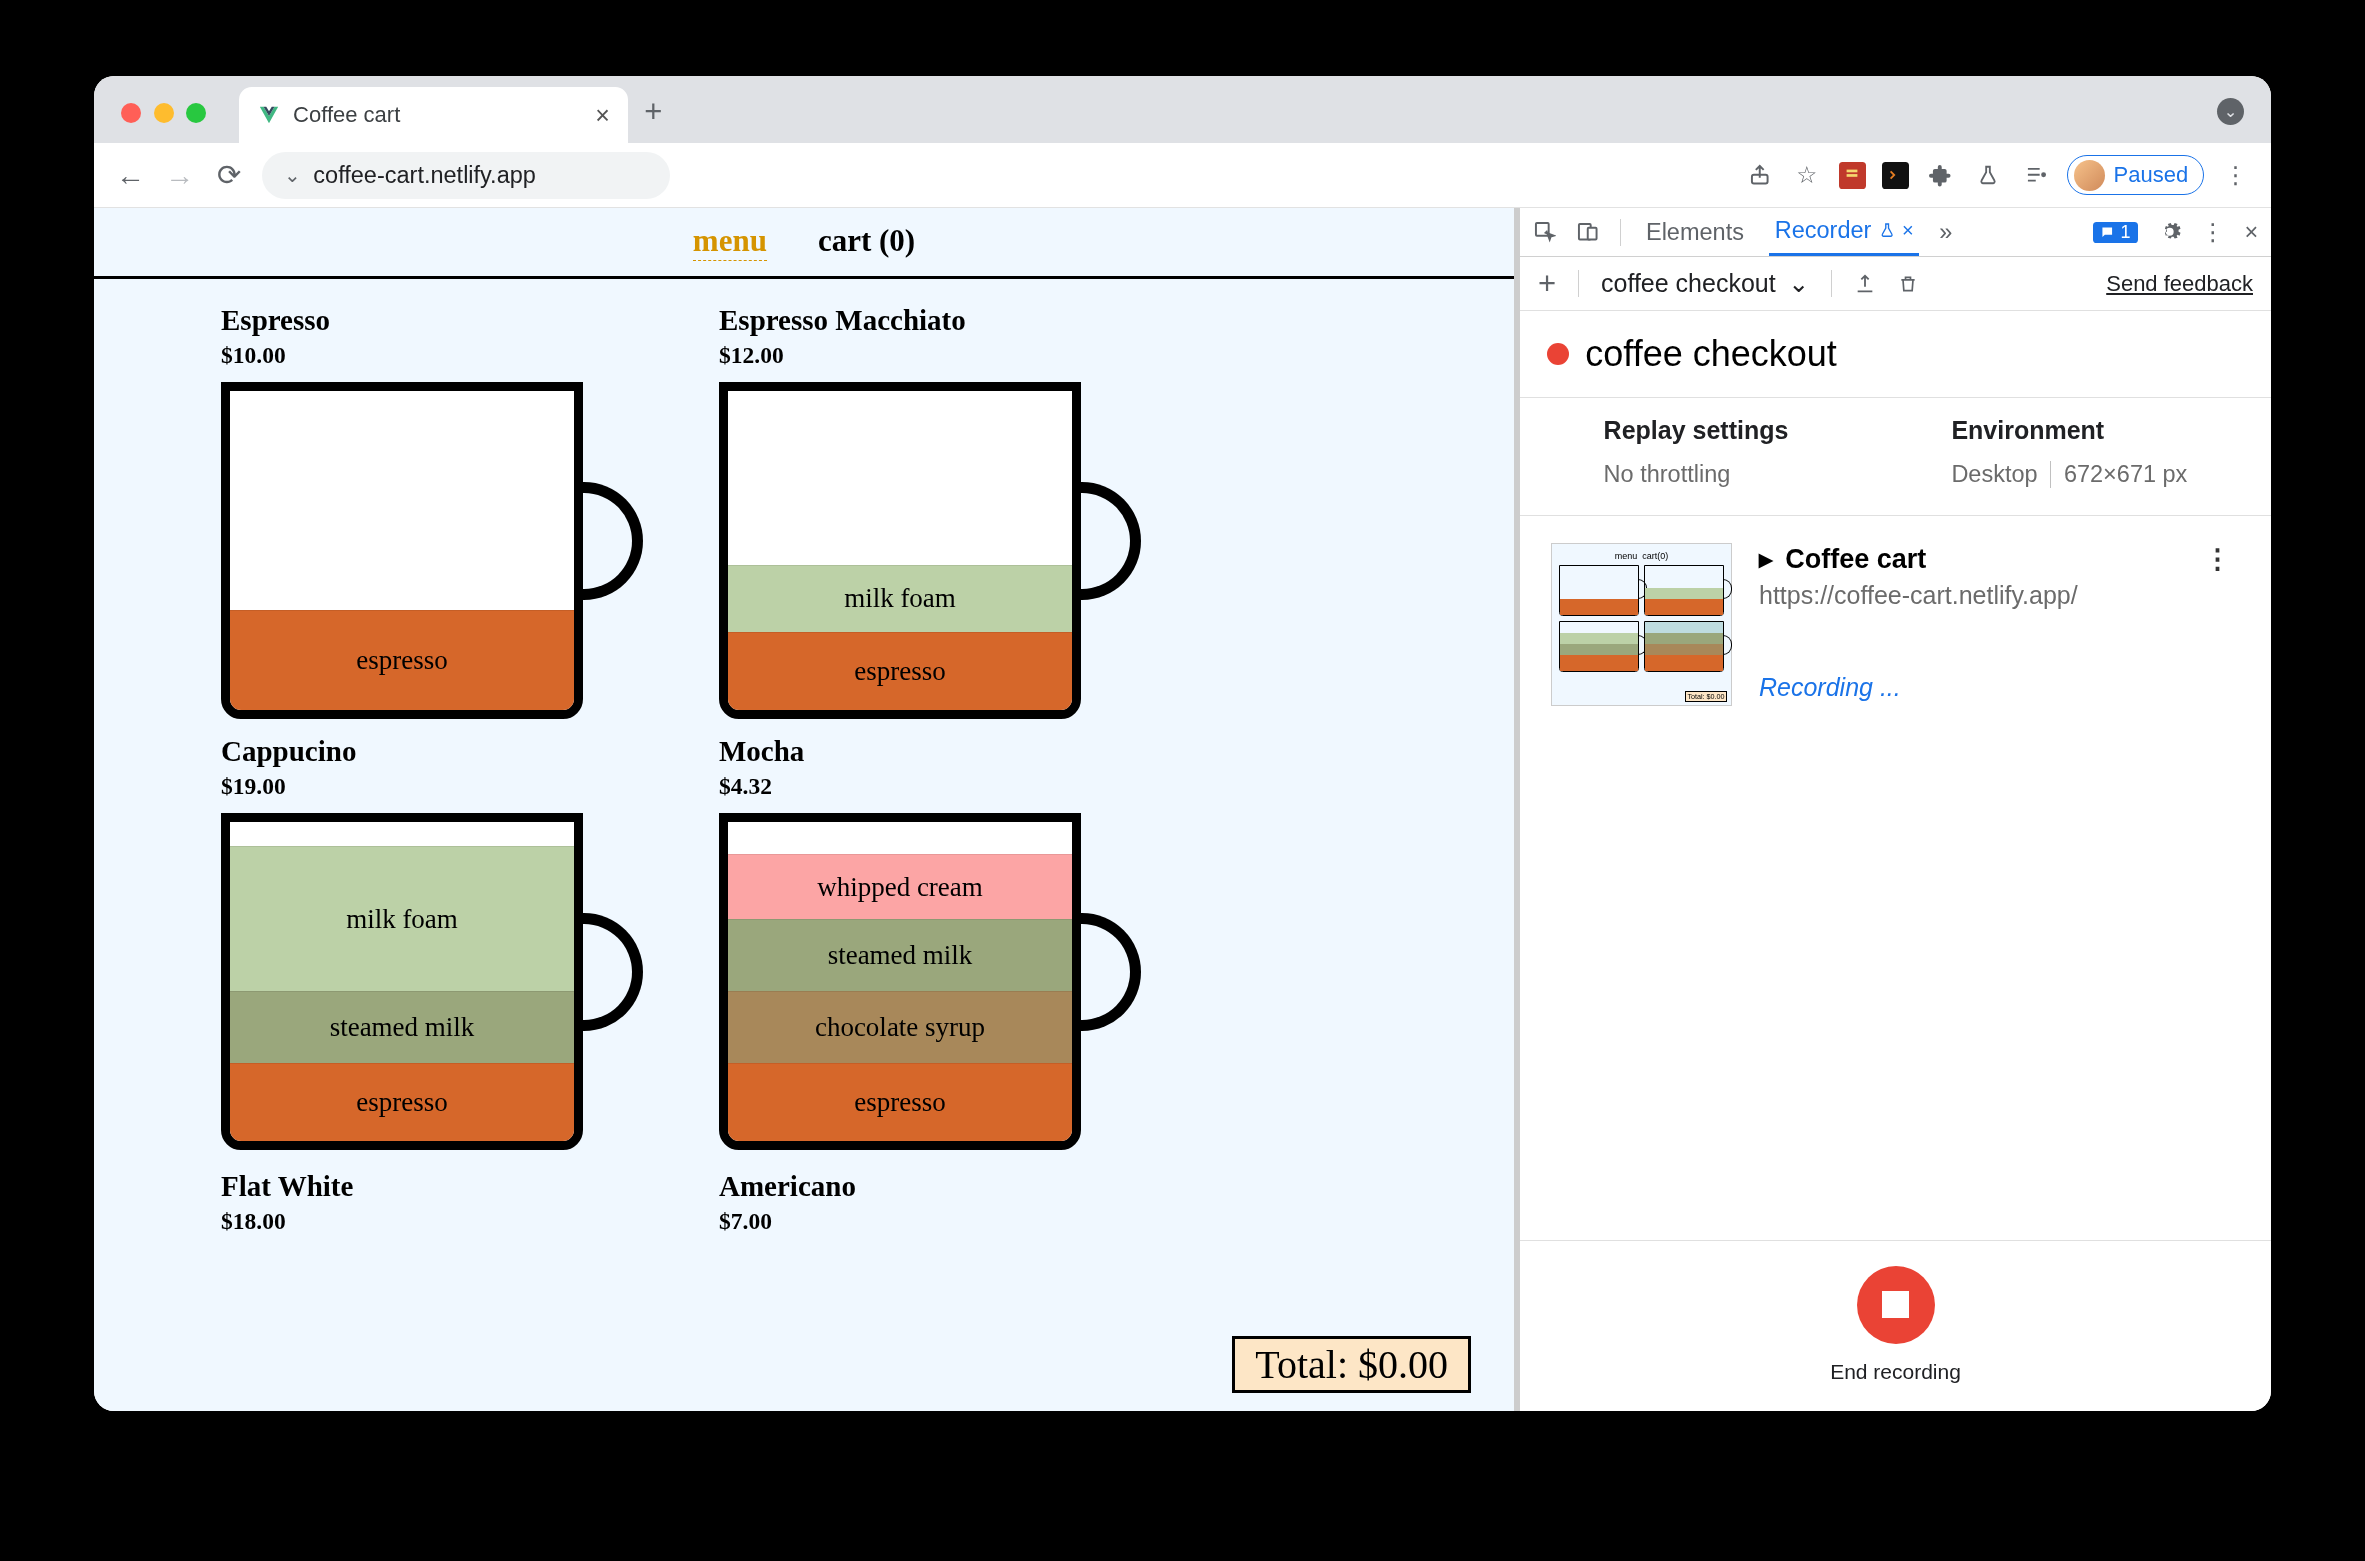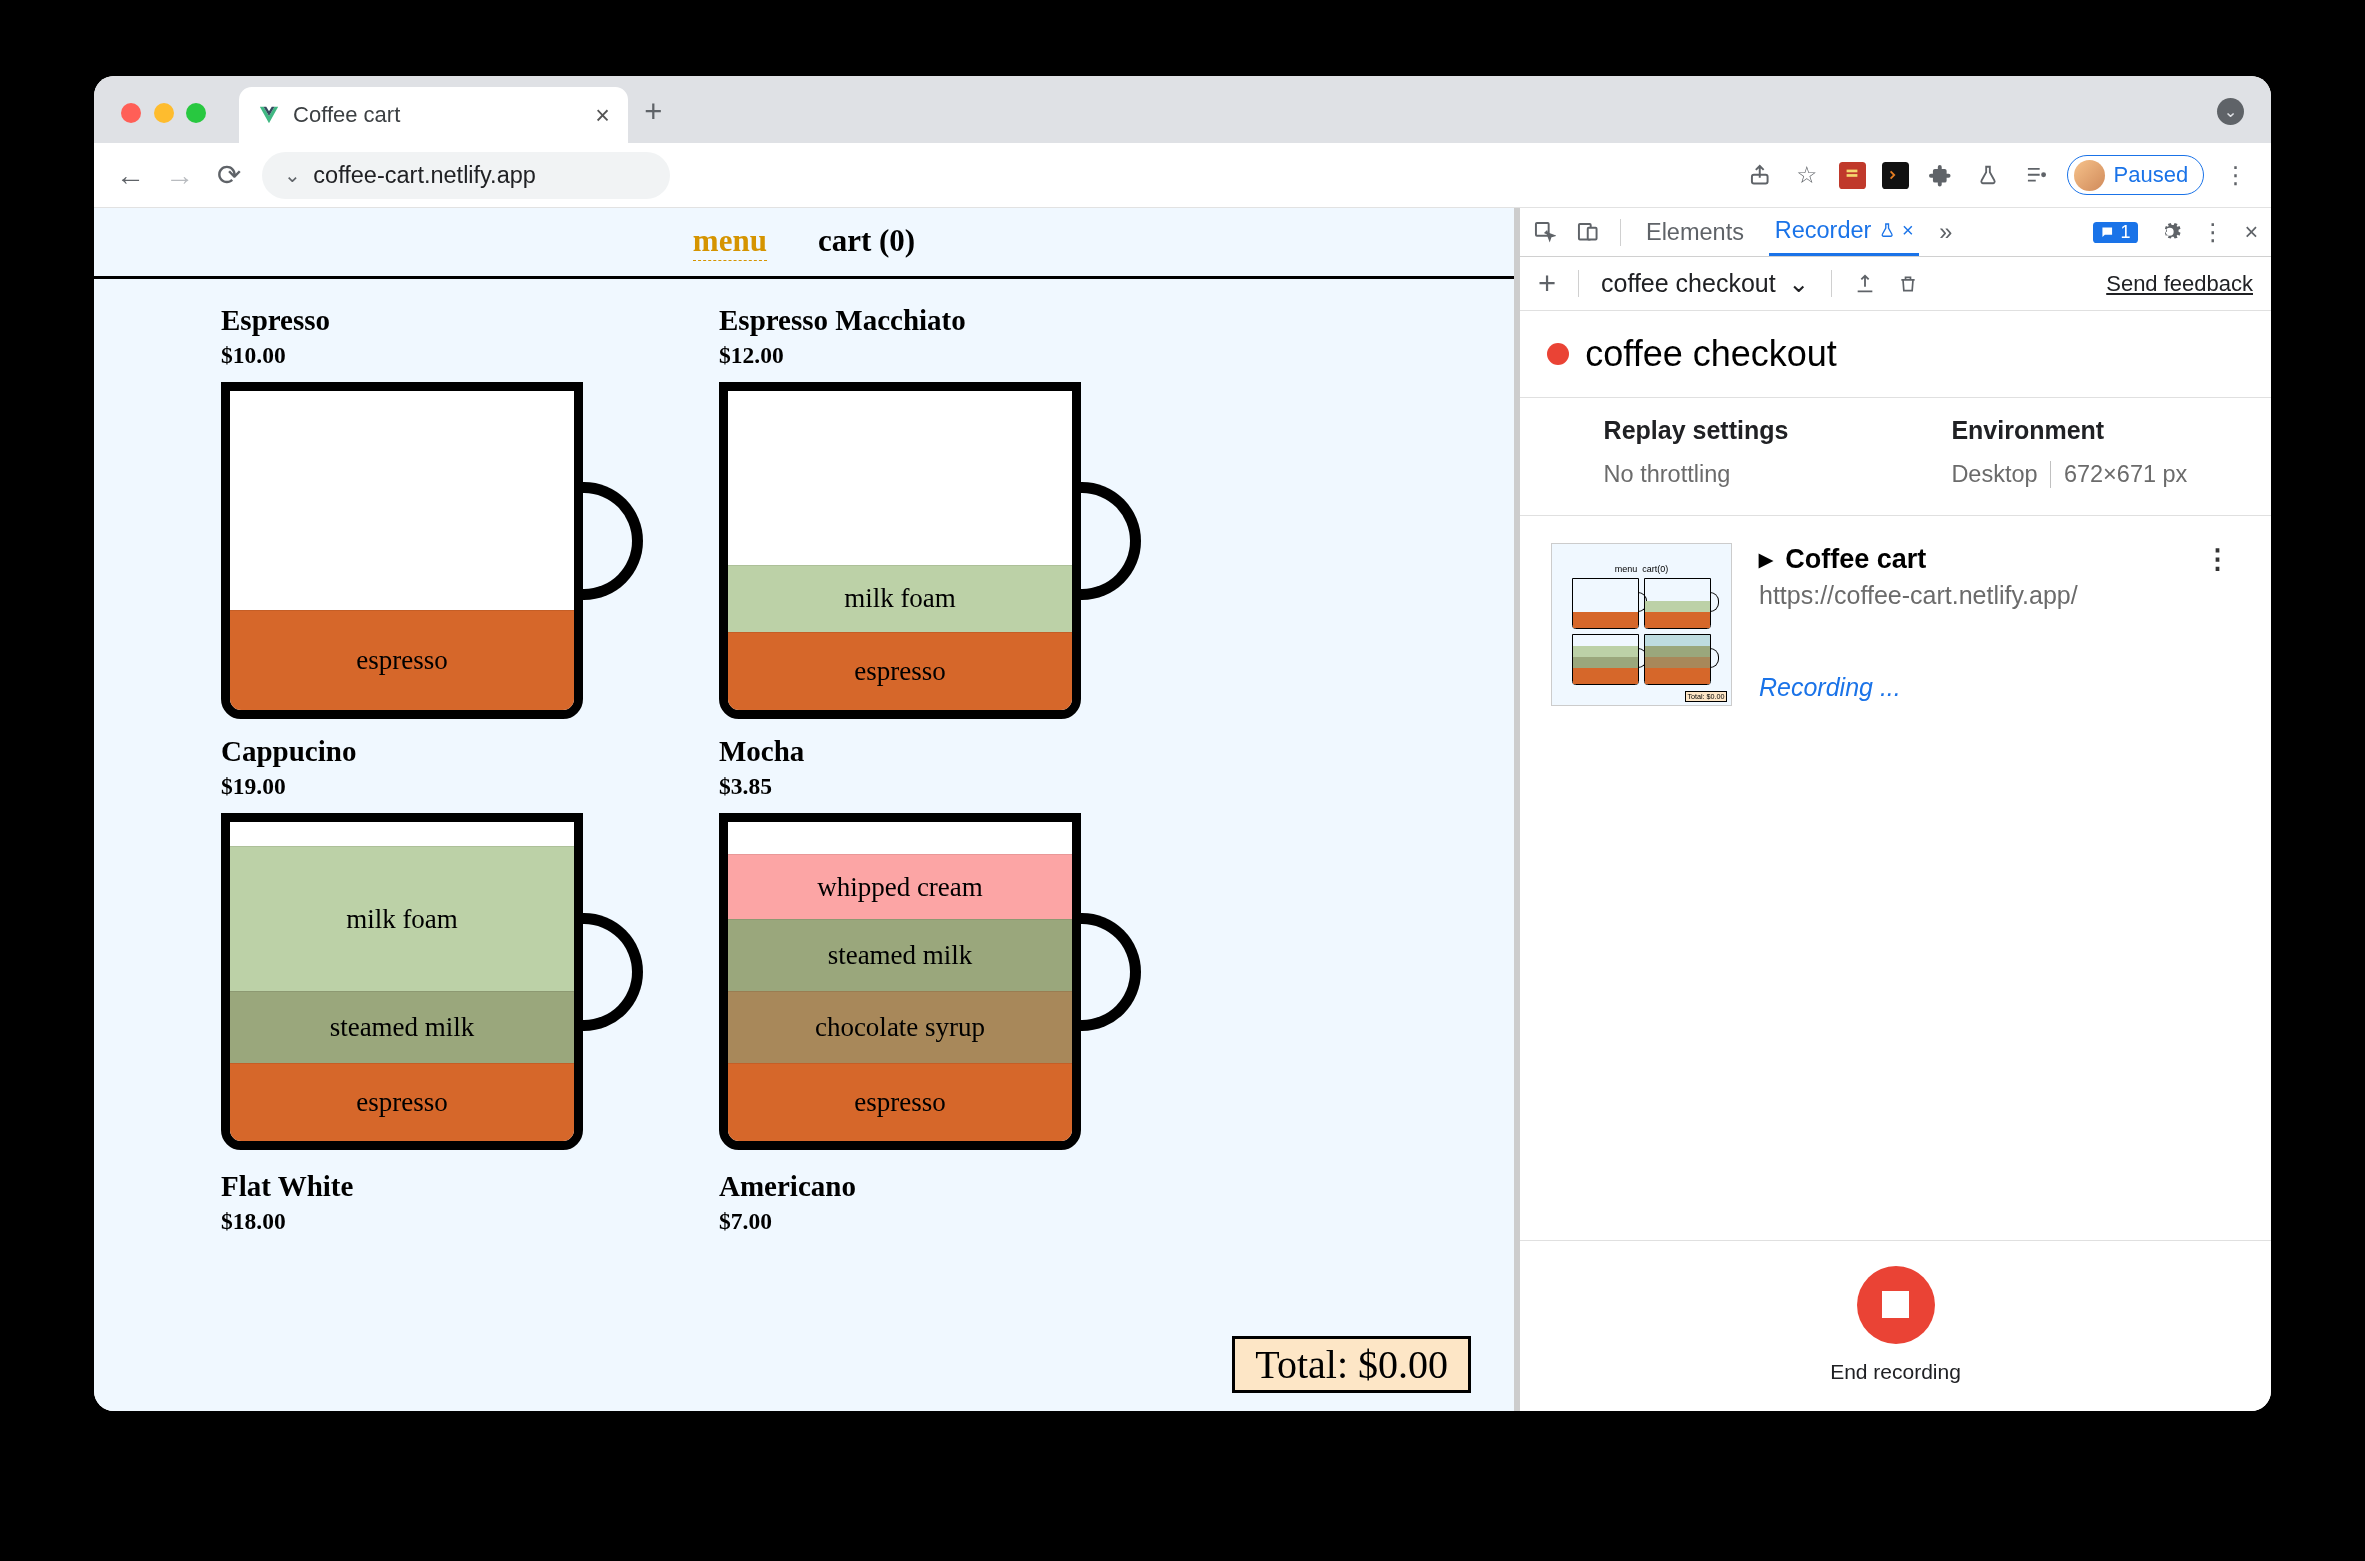--- a/index.html
+++ b/index.html
@@ -178,21 +178,21 @@
   .dt-settings h4 { font-weight:600; margin-bottom: 16.3px; color:#202124;}
   .dt-settings .val { color:#6b6b6b; font-size: 23.5px; }
   .env-vals { display:flex; gap: 12.7px; align-items:center;}
   .env-sep { width:0.9px; height: 27px; background:#c0c0c0; }
 
   .dt-step {
     display:flex; gap: 27px; padding: 27px 31px;
   }
   .thumb {
     width: 181px; height: 163px; border:0.9px solid #ccc; background:#f0f8ff;
-    padding: 20px; position:relative;
+    padding: 7px; position:relative;
   }
   .thumb .mini-nav { text-align:center; font-size:9px; margin-bottom:3.6px; }
   .thumb .mini-grid { display:grid; grid-template-columns:1fr 1fr; gap:5.4px; }
   .thumb .mini-mug { height: 51px; border:1.8px solid #000; border-radius:0 0 3.6px 3.6px; display:flex; flex-direction:column; justify-content:flex-end; position:relative;}
   .thumb .mini-handle { position:absolute; right:-9px; top:12.7px; width:9px; height:20px; border:1.8px solid #000; border-left:none; border-radius:0 9px 9px 0;}
   .thumb .ml { width:100%; }
   .thumb .ml-e { background:#d6672a; height:16.3px;}
   .thumb .ml-mf { background:#bcd1a7; height:11px;}
   .thumb .ml-sm { background:#9aa77c; height:11px;}
   .thumb .ml-wc { background:#bedce0; height:11px;}
@@ -326,21 +326,21 @@
       <div class="mug-body">
                 <div class="layer c-milkfoam-big">milk foam</div>
                 <div class="layer c-steamed">steamed milk</div>
                 <div class="layer c-espresso-half">espresso</div>
               </div>
       <div class="handle"></div>
     </div>
           </div>
           <div class="item">
     <h3>Mocha</h3>
-    <div class="price">$3.85</div>
+    <div class="price">$4.32</div>
     <div class="mug-wrap">
       <div class="mug-body">
                 <div class="layer c-whip">whipped cream</div>
                 <div class="layer c-steamed">steamed milk</div>
                 <div class="layer c-chocolate">chocolate syrup</div>
                 <div class="layer c-espresso-half">espresso</div>
               </div>
       <div class="handle"></div>
     </div>
           </div>

